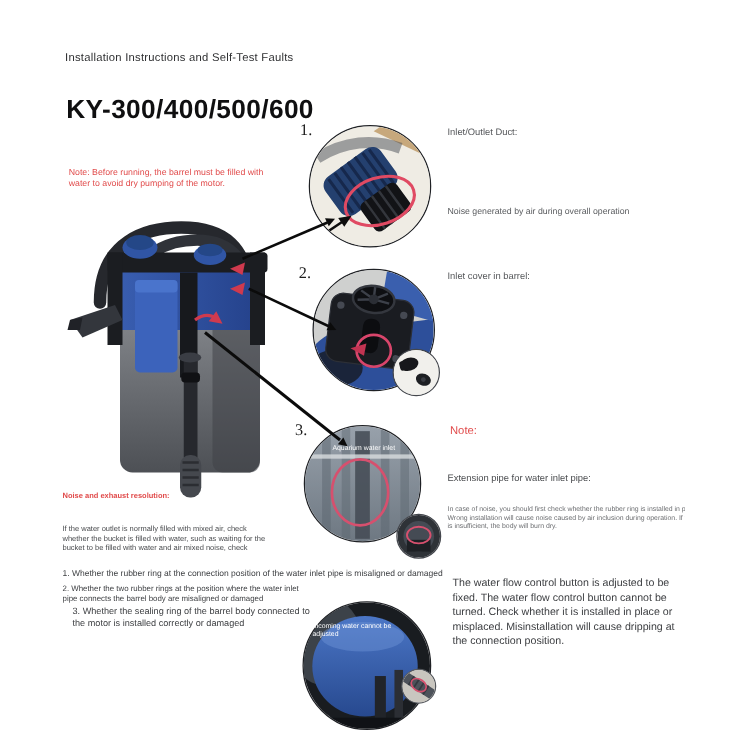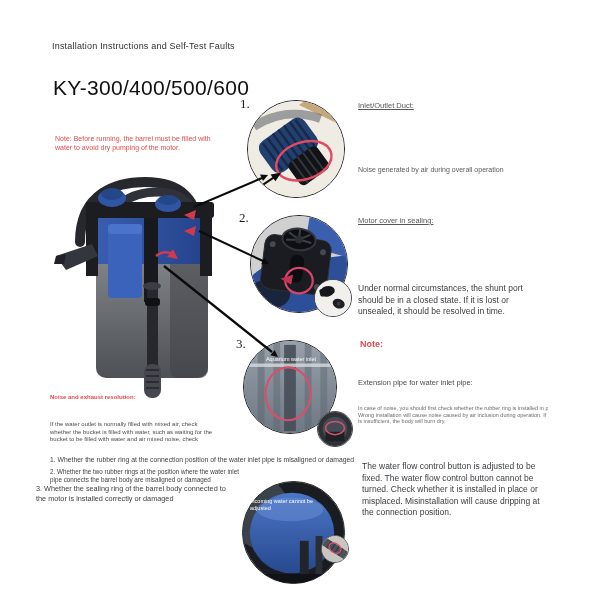--- a/index.html
+++ b/index.html
@@ -1,26 +1,26 @@
 <!DOCTYPE html>
 <html><head>
 <meta charset="utf-8">
 <style>
   html,body{margin:0;padding:0;background:#fff;}
   .page{position:relative;width:548px;height:600px;background:#ffffff;overflow:hidden;
         font-family:"Liberation Sans",sans-serif;color:#3b3d40;}
   .abs{position:absolute;}
   .doc-title{left:52px;top:41px;font-size:9px;color:#2e2f31;letter-spacing:.2px;}
-  .model-title{left:53px;top:76px;font-size:21px;font-weight:400;color:#0f0f10;letter-spacing:.3px;}
+  .model-title{left:53px;top:76px;font-size:21px;font-weight:700;color:#0f0f10;letter-spacing:.3px;}
   .red{color:#e14b4b;}
   .top-note{left:55px;top:135px;width:172px;font-size:7px;line-height:8.5px;}
   .callout-num{font-family:"Liberation Serif",serif;font-size:13px;color:#1c1c1c;}
   .circle{border-radius:50%;overflow:hidden;border:1px solid #1f2125;box-sizing:border-box;background:#ddd;}
   .circle svg{display:block;width:100%;height:100%;}
-  .h-gray{font-size:7.5px;color:#55575a;text-decoration:underline;}
+  .h-gray{font-size:7.5px;color:#55575a;}
   .body-txt{font-size:9px;line-height:13px;color:#3b3d40;}
   .cap{font-size:7px;color:#595b5e;}
   .fine{font-size:5.5px;line-height:6.5px;color:#6a6c6f;}
   .white-label{color:#ffffff;font-size:5.5px;line-height:7px;}
   .overlay{left:0;top:0;pointer-events:none;}
 </style>
 </head>
 <body>
 
 <div class="page">
@@ -177,34 +177,33 @@
         <rect x="-2" y="9" width="32" height="9" rx="2" fill="#4d525a"></rect>
         <path d="M6,9 v9 M11,9 v9 M16,9 v9 M21,9 v9" stroke="#34383f" stroke-width="1.5"></path>
       </g>
       <ellipse cx="14" cy="13" rx="7" ry="5" fill="none" stroke="#d6506e" stroke-width="1.4" transform="rotate(33 14 13)"></ellipse>
     </svg>
   </div>
 
   <div class="abs h-gray" style="left:358px;top:101px">Inlet/Outlet Duct:</div>
   <div class="abs cap" style="left:358px;top:166px">Noise generated by air during overall operation</div>
 
-  <div class="abs h-gray" style="left:358px;top:216px">Motor cover in sealing:</div>
-  <div class="abs" style="left:358px;top:283px;width:178px;font-size:8.5px;line-height:11.5px">Under normal circumstances, the shunt port should be in a closed state. If it is lost or unsealed, it should be resolved in time.</div>
-
-  <div class="abs red" style="left:360px;top:339px;font-size:9px;font-weight:bold">Note:</div>
+  <div class="abs h-gray" style="left:358px;top:216px">Inlet cover in barrel:</div>
+
+  <div class="abs red" style="left:360px;top:339px;font-size:9px;font-weight:normal">Note:</div>
   <div class="abs" style="left:358px;top:378px;font-size:7.5px;color:#4a4c4f">Extension pipe for water inlet pipe:</div>
   <div class="abs fine" style="left:358px;top:405px;width:235px">In case of noise, you should first check whether the rubber ring is installed in place or misplaced. Wrong installation will cause noise caused by air inclusion during operation. If the water supply is insufficient, the body will burn dry.</div>
 
   <div class="abs" style="left:362px;top:461px;width:182px;font-size:8.5px;line-height:11.5px">The water flow control button is adjusted to be fixed. The water flow control button cannot be turned. Check whether it is installed in place or misplaced. Misinstallation will cause dripping at the connection position.</div>
 
   <div class="abs red" style="left:50px;top:394px;font-size:6px;font-weight:bold">Noise and exhaust resolution:</div>
   <div class="abs" style="left:50px;top:421px;width:168px;font-size:6px;line-height:7.5px;color:#4a4c4f">If the water outlet is normally filled with mixed air, check whether the bucket is filled with water, such as waiting for the bucket to be filled with water and air mixed noise, check</div>
   <div class="abs" style="left:50px;top:456px;width:322px;font-size:6.8px;color:#3f4144">1. Whether the rubber ring at the connection position of the water inlet pipe is misaligned or damaged</div>
   <div class="abs" style="left:50px;top:468px;width:190px;font-size:6.3px;line-height:8px;color:#3f4144">2. Whether the two rubber rings at the position where the water inlet pipe connects the barrel body are misaligned or damaged</div>
-  <div class="abs" style="left:36px;top:484px;width:198px;font-size:7.3px;line-height:9.5px;color:#3f4144">3. Whether the sealing ring of the barrel body connected to the motor is installed correctly or damaged</div>
+  <div class="abs" style="left:58px;top:484px;width:198px;font-size:7.3px;line-height:9.5px;color:#3f4144">3. Whether the sealing ring of the barrel body connected to the motor is installed correctly or damaged</div>
 
   <svg class="abs overlay" width="600" height="600" viewBox="0 0 600 600">
     <line x1="194" y1="207" x2="262" y2="178" stroke="#0b0b0b" stroke-width="2"></line>
     <polygon points="268,175 263,181 260,174.6" fill="#0b0b0b"></polygon>
     <line x1="199" y1="231" x2="263" y2="261" stroke="#0b0b0b" stroke-width="2"></line>
     <polygon points="269,264 261.2,264.2 264.2,257.8" fill="#0b0b0b"></polygon>
     <line x1="164" y1="266" x2="272" y2="352" stroke="#0b0b0b" stroke-width="2.4"></line>
     <polygon points="278,357 270.3,355.3 274.7,349.9" fill="#0b0b0b"></polygon>
   </svg>
 

